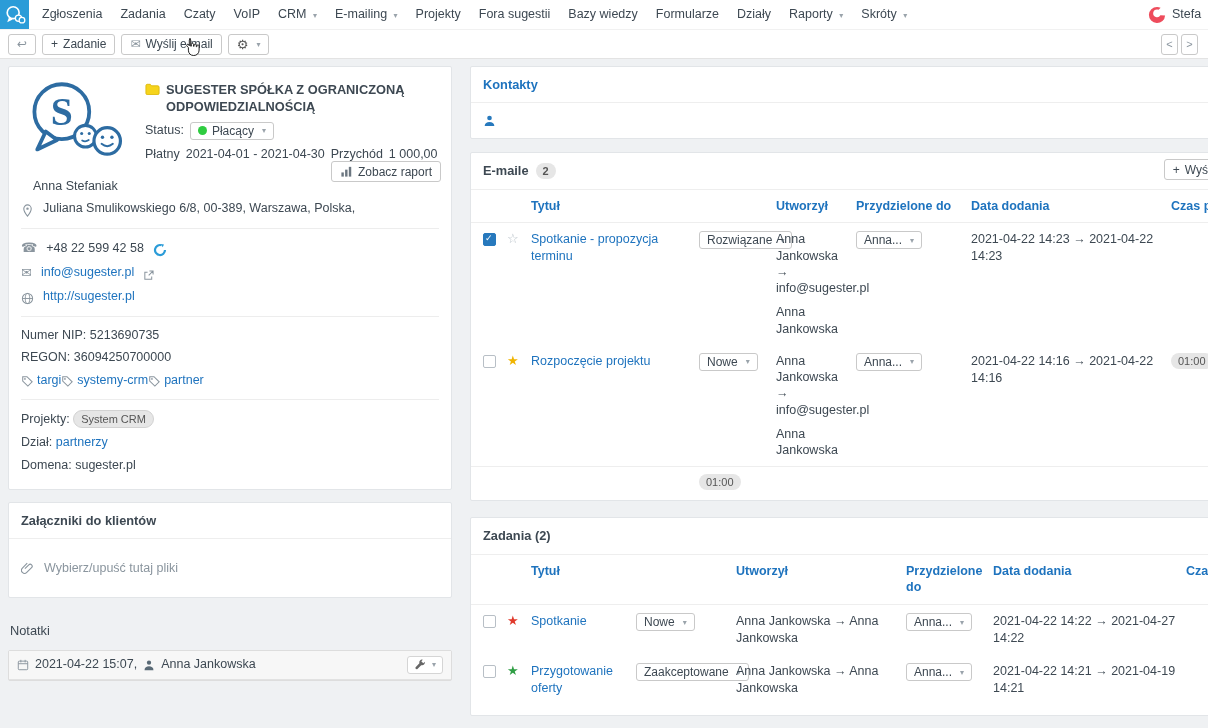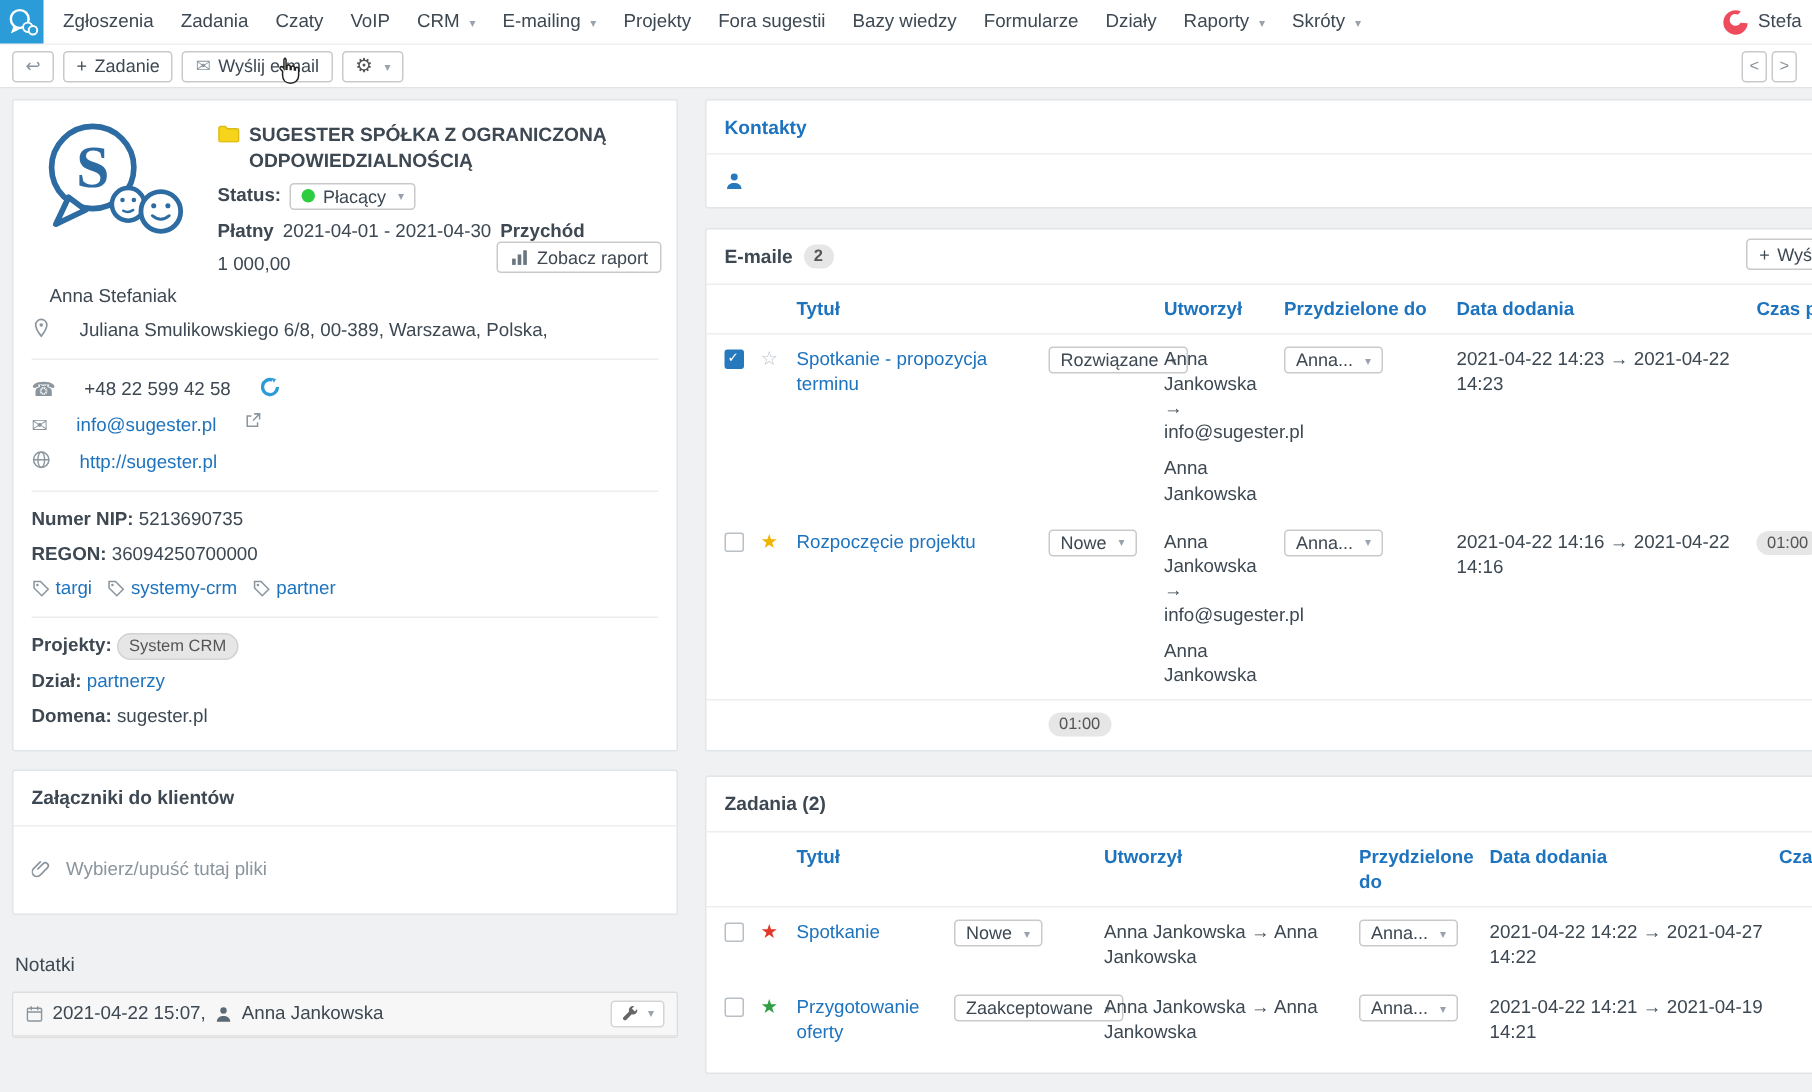--- a/index.html
+++ b/index.html
@@ -1,20 +1,20 @@
 <!DOCTYPE html>
 <html><head>
 <meta charset="utf-8">
 <style>
   html,body{margin:0;padding:0}
   body{width:1208px;height:728px;overflow:hidden;position:relative;background:#eff1f3;
        font-family:"Liberation Sans","DejaVu Sans",sans-serif;font-size:12.5px;line-height:1.35;color:#3d4852}
   a{text-decoration:none}
   .lnk{color:#1e73be;cursor:pointer}
-  .bold{font-weight:bold}
+  .bold{font-weight:normal}
   .ico{display:inline-flex;vertical-align:-2px;color:#8a959e;flex:none}
   .caret{font-size:8px;color:#9aa3ab;margin-left:3px}
   .pill{display:inline-block;background:#e6e6e6;border-radius:9px;padding:0 7px;font-size:11px;color:#555;line-height:16px}
   
   .topnav{height:29px;background:#fff;display:flex;align-items:center}
   .applogo{width:29px;height:29px;background:#2b9cd8;flex:none;display:flex;align-items:center;justify-content:center}
   .topnav nav{display:flex;align-items:center;margin-left:4px}
   .navitem{padding:0 9px;color:#3d4852;font-size:12.5px;white-space:nowrap;cursor:pointer}
   .account{margin-left:auto;display:flex;align-items:flex-start;gap:6px;white-space:nowrap;font-size:12.5px;padding-right:0;min-width:60px}
   
@@ -32,23 +32,23 @@
   .client-card{padding:10px 12px 12px;position:relative}
   .client-top{display:flex;gap:14px}
   .avatar{width:110px;flex:none;text-align:center}
   .client-head{padding-top:4px}
   .company-row{display:flex;gap:6px;align-items:flex-start;font-weight:bold;font-size:12.8px}
   .status-row,.paid-row{margin-top:6px;display:flex;align-items:center;gap:6px;flex-wrap:wrap}
   .dd{border:1px solid #c9c9c9;border-radius:3px;background:#fff;padding:1px 7px;font-size:12px;color:#3d4852;display:inline-flex;align-items:center;gap:5px;cursor:pointer;font-family:Liberation Sans, sans-serif;white-space:nowrap}
   .dot{width:9px;height:9px;border-radius:50%;background:#2ecc40;display:inline-block}
   .report-btn{position:absolute;right:10px;top:94px}
   .contact-name{font-weight:normal;margin:4px 0 2px;padding-left:12px}
-  .info-row{display:flex;gap:19px;align-items:flex-start;padding:3.5px 0;color:#3d4852}
+  .info-row{display:flex;gap:9px;align-items:flex-end;padding:3.5px 0;color:#3d4852}
   .kv{padding:3px 0}
-  .tagrow{display:flex;gap:10px;align-items:center;padding:3px 0}
+  .tagrow{display:flex;align-items:center;padding:3px 0}
   .tagrow .tag{display:inline-flex;gap:4px;align-items:center}
   
   .attach-card{margin-top:12px;padding:0}
   .card-title{padding:9px 12px;font-weight:bold;font-size:12.8px;border-bottom:1px solid #eee}
   .dropzone{padding:12px;display:flex;gap:10px;align-items:center;color:#8a959e;cursor:pointer;min-height:34px}
   
   .sect-title{font-weight:normal;font-size:12.8px;margin:24px 0 10px 2px}
   .note{border:1px solid #ddd;border-radius:2px;background:#fff;margin-bottom:14px}
   .note-head{background:#f7f7f7;border-bottom:1px solid #e2e2e2;padding:5px 8px;display:flex;align-items:center;gap:6px}
   .note-tool{margin-left:auto;border:1px solid #d5d5d5;border-radius:3px;background:#fff;padding:2px 6px;display:inline-flex;align-items:center;gap:3px;cursor:pointer}

